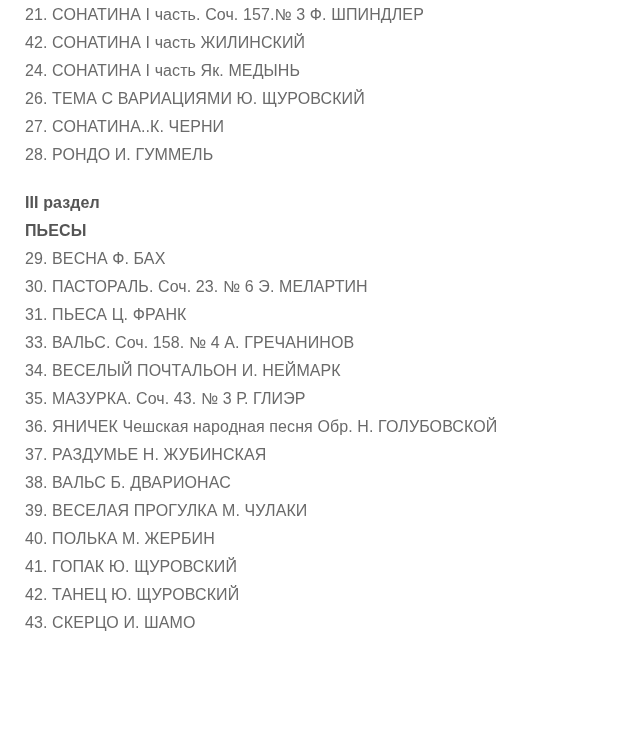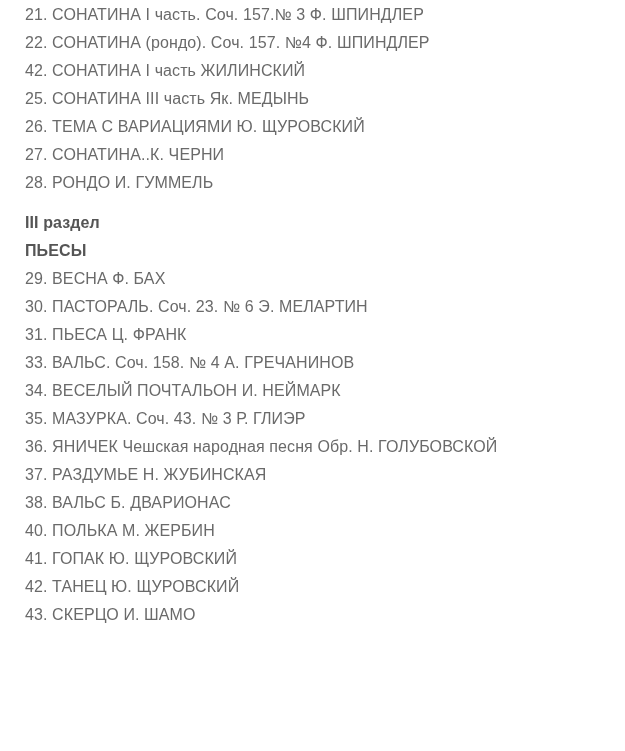--- a/index.html
+++ b/index.html
@@ -26,46 +26,46 @@
       font-size: 16px;
       color: #6a6a6a;
       white-space: nowrap;
       letter-spacing: 0.1px;
     }
     .heading {
       font-weight: bold;
       color: #555555;
     }
     .section-gap {
-      margin-top: 12px; 
+      margin-top: 20px; 
     }
   </style>
 </head>
 <body>
 
 <div class="doc">
 
   <p class="line">21. СОНАТИНА I часть. Соч. 157.№ 3 Ф. ШПИНДЛЕР</p>
-  <p class="line">22. СОНАТИНА (рондо). Соч. 157. №4 Ф. ШПИНДЛЕР</p>
   <p class="line">42. СОНАТИНА I часть ЖИЛИНСКИЙ</p>
-  <p class="line">25. СОНАТИНА III часть Як. МЕДЫНЬ</p>
+  <p class="line">24. СОНАТИНА I часть Як. МЕДЫНЬ</p>
   <p class="line">26. ТЕМА С ВАРИАЦИЯМИ Ю. ЩУРОВСКИЙ</p>
   <p class="line">27. СОНАТИНА..К. ЧЕРНИ</p>
   <p class="line">28. РОНДО И. ГУММЕЛЬ</p>
 
   <p class="line heading section-gap">III раздел</p>
   <p class="line heading">ПЬЕСЫ</p>
 
   <p class="line">29. ВЕСНА Ф. БАХ</p>
   <p class="line">30. ПАСТОРАЛЬ. Соч. 23. № 6 Э. МЕЛАРТИН</p>
   <p class="line">31. ПЬЕСА Ц. ФРАНК</p>
   <p class="line">33. ВАЛЬС. Соч. 158. № 4 А. ГРЕЧАНИНОВ</p>
   <p class="line">34. ВЕСЕЛЫЙ ПОЧТАЛЬОН И. НЕЙМАРК</p>
   <p class="line">35. МАЗУРКА. Соч. 43. № 3 Р. ГЛИЭР</p>
   <p class="line">36. ЯНИЧЕК Чешская народная песня Обр. Н. ГОЛУБОВСКОЙ</p>
   <p class="line">37. РАЗДУМЬЕ Н. ЖУБИНСКАЯ</p>
   <p class="line">38. ВАЛЬС Б. ДВАРИОНАС</p>
+  <p class="line">39. ВЕСЕЛАЯ ПРОГУЛКА М. ЧУЛАКИ</p>
   <p class="line">40. ПОЛЬКА М. ЖЕРБИН</p>
   <p class="line">41. ГОПАК Ю. ЩУРОВСКИЙ</p>
   <p class="line">42. ТАНЕЦ Ю. ЩУРОВСКИЙ</p>
   <p class="line">43. СКЕРЦО И. ШАМО</p>
 
 </div>
 
 </body></html>

